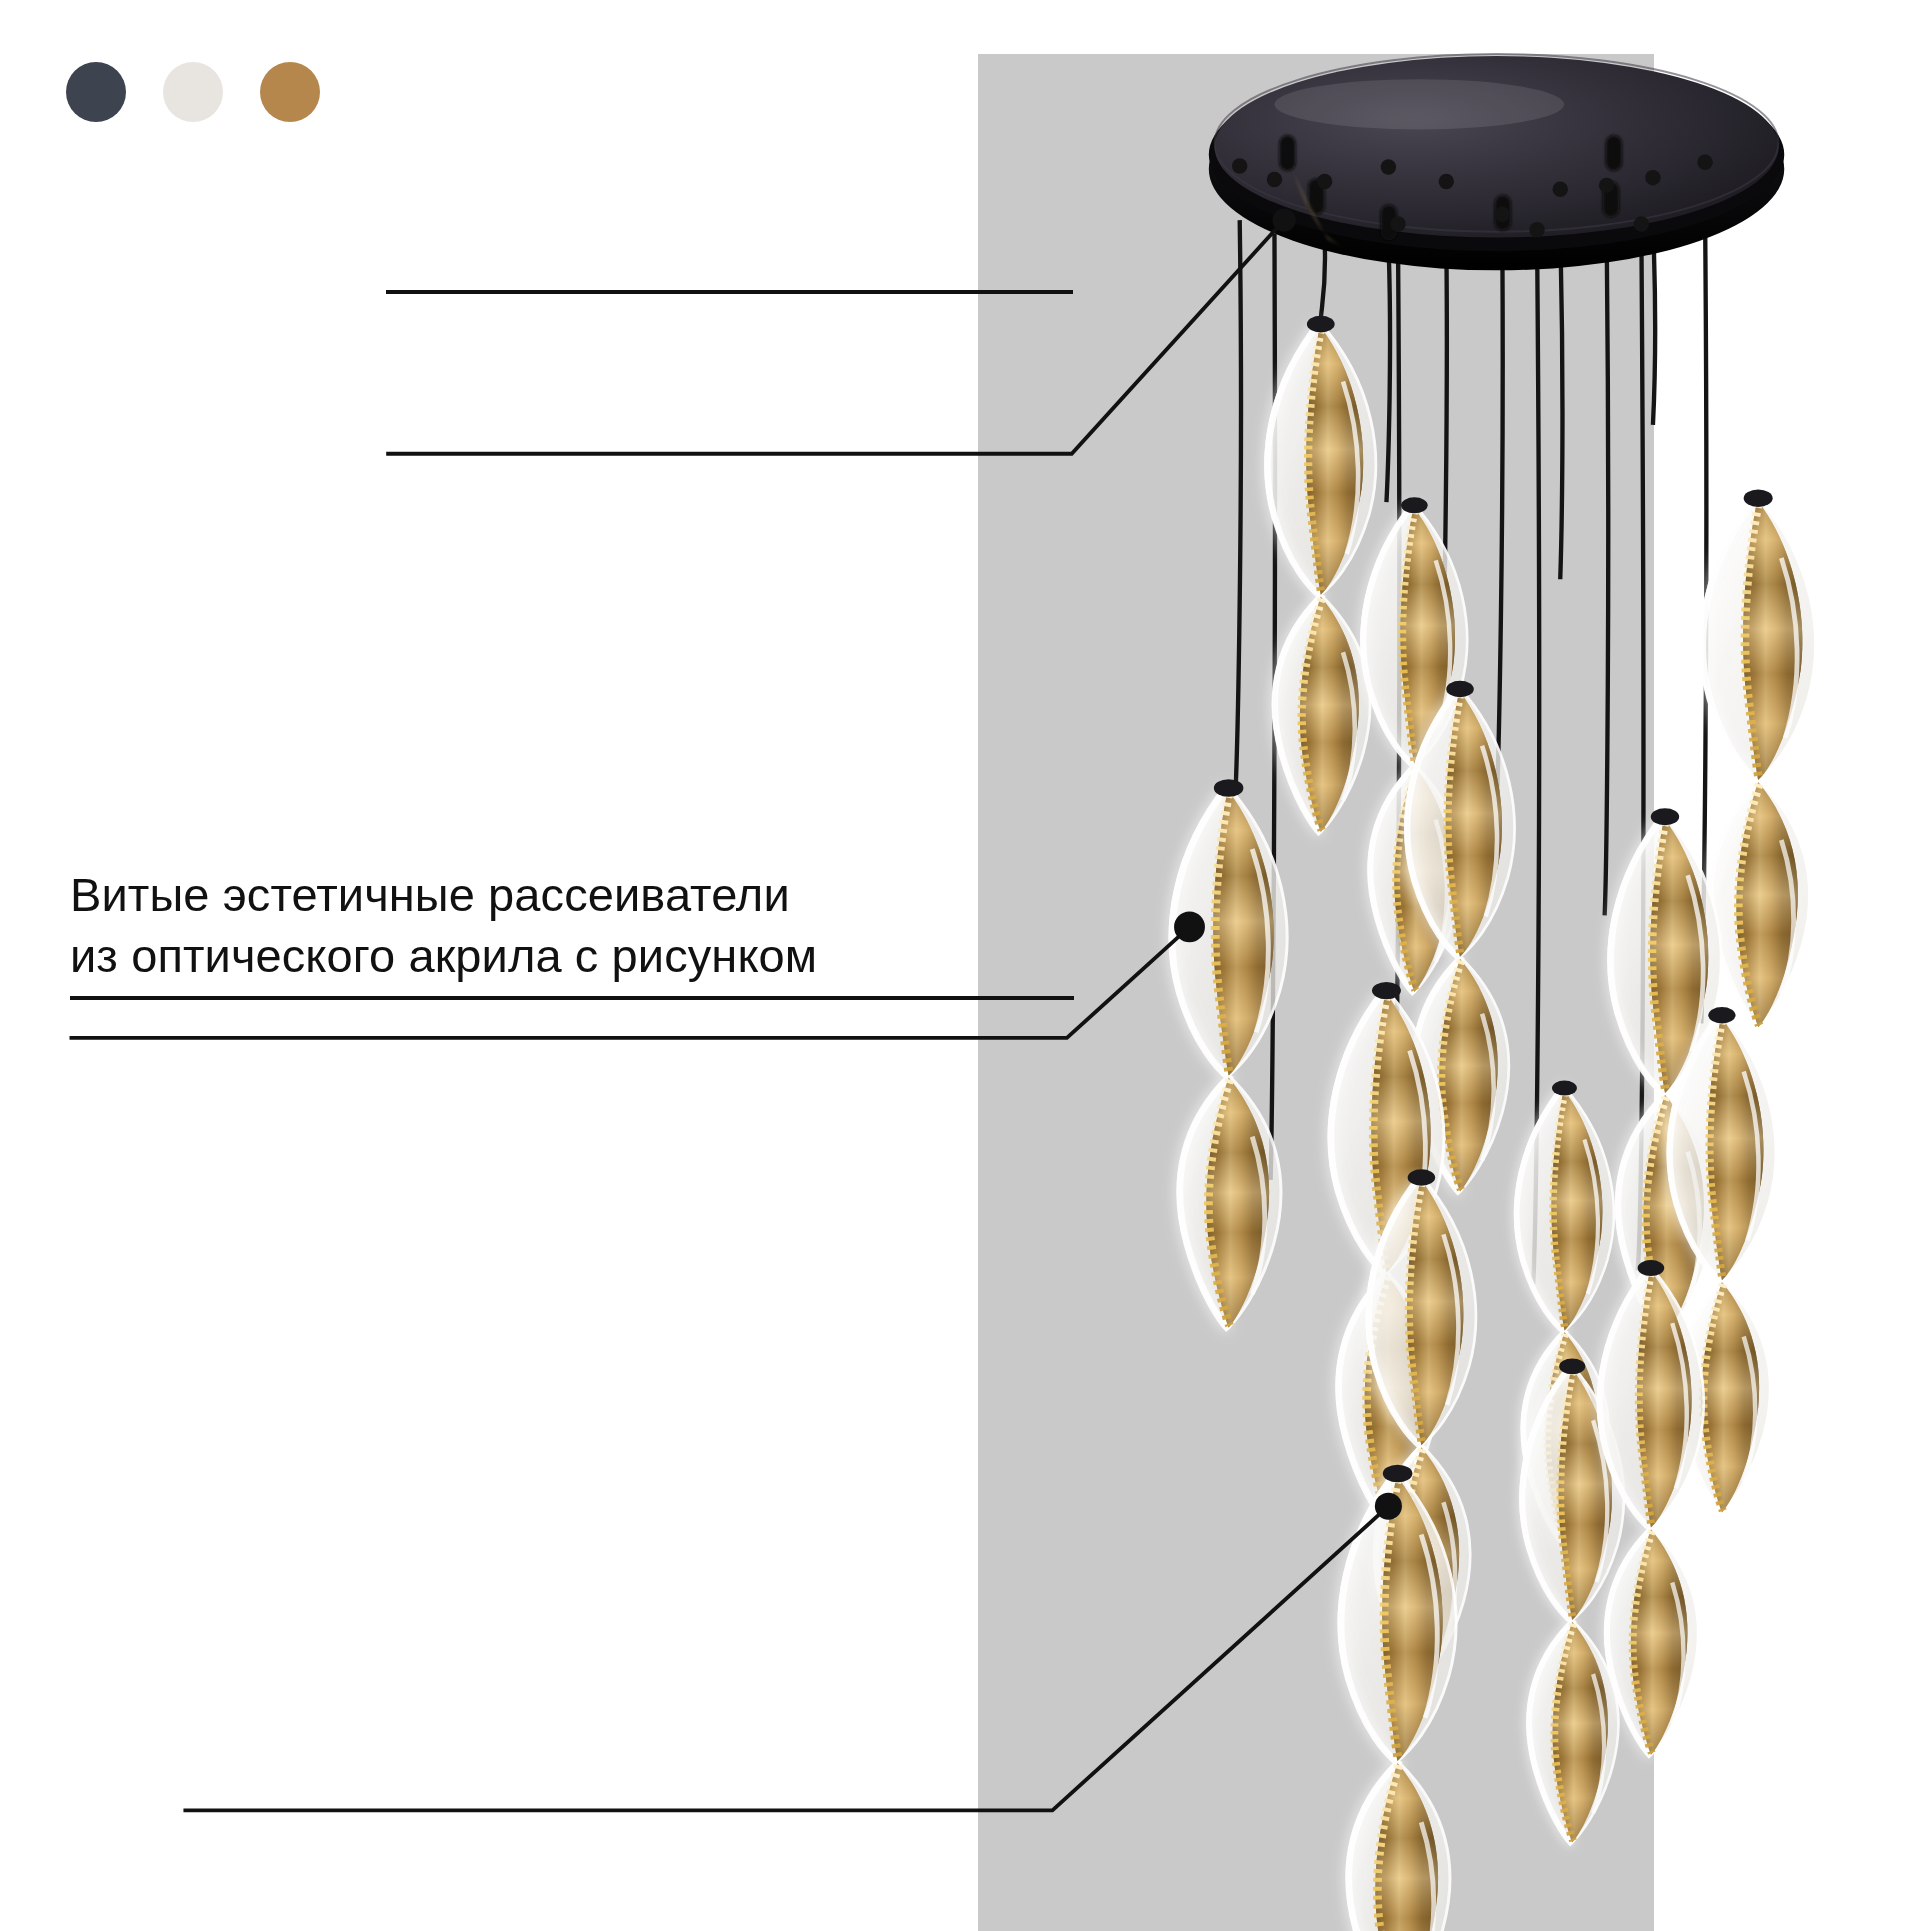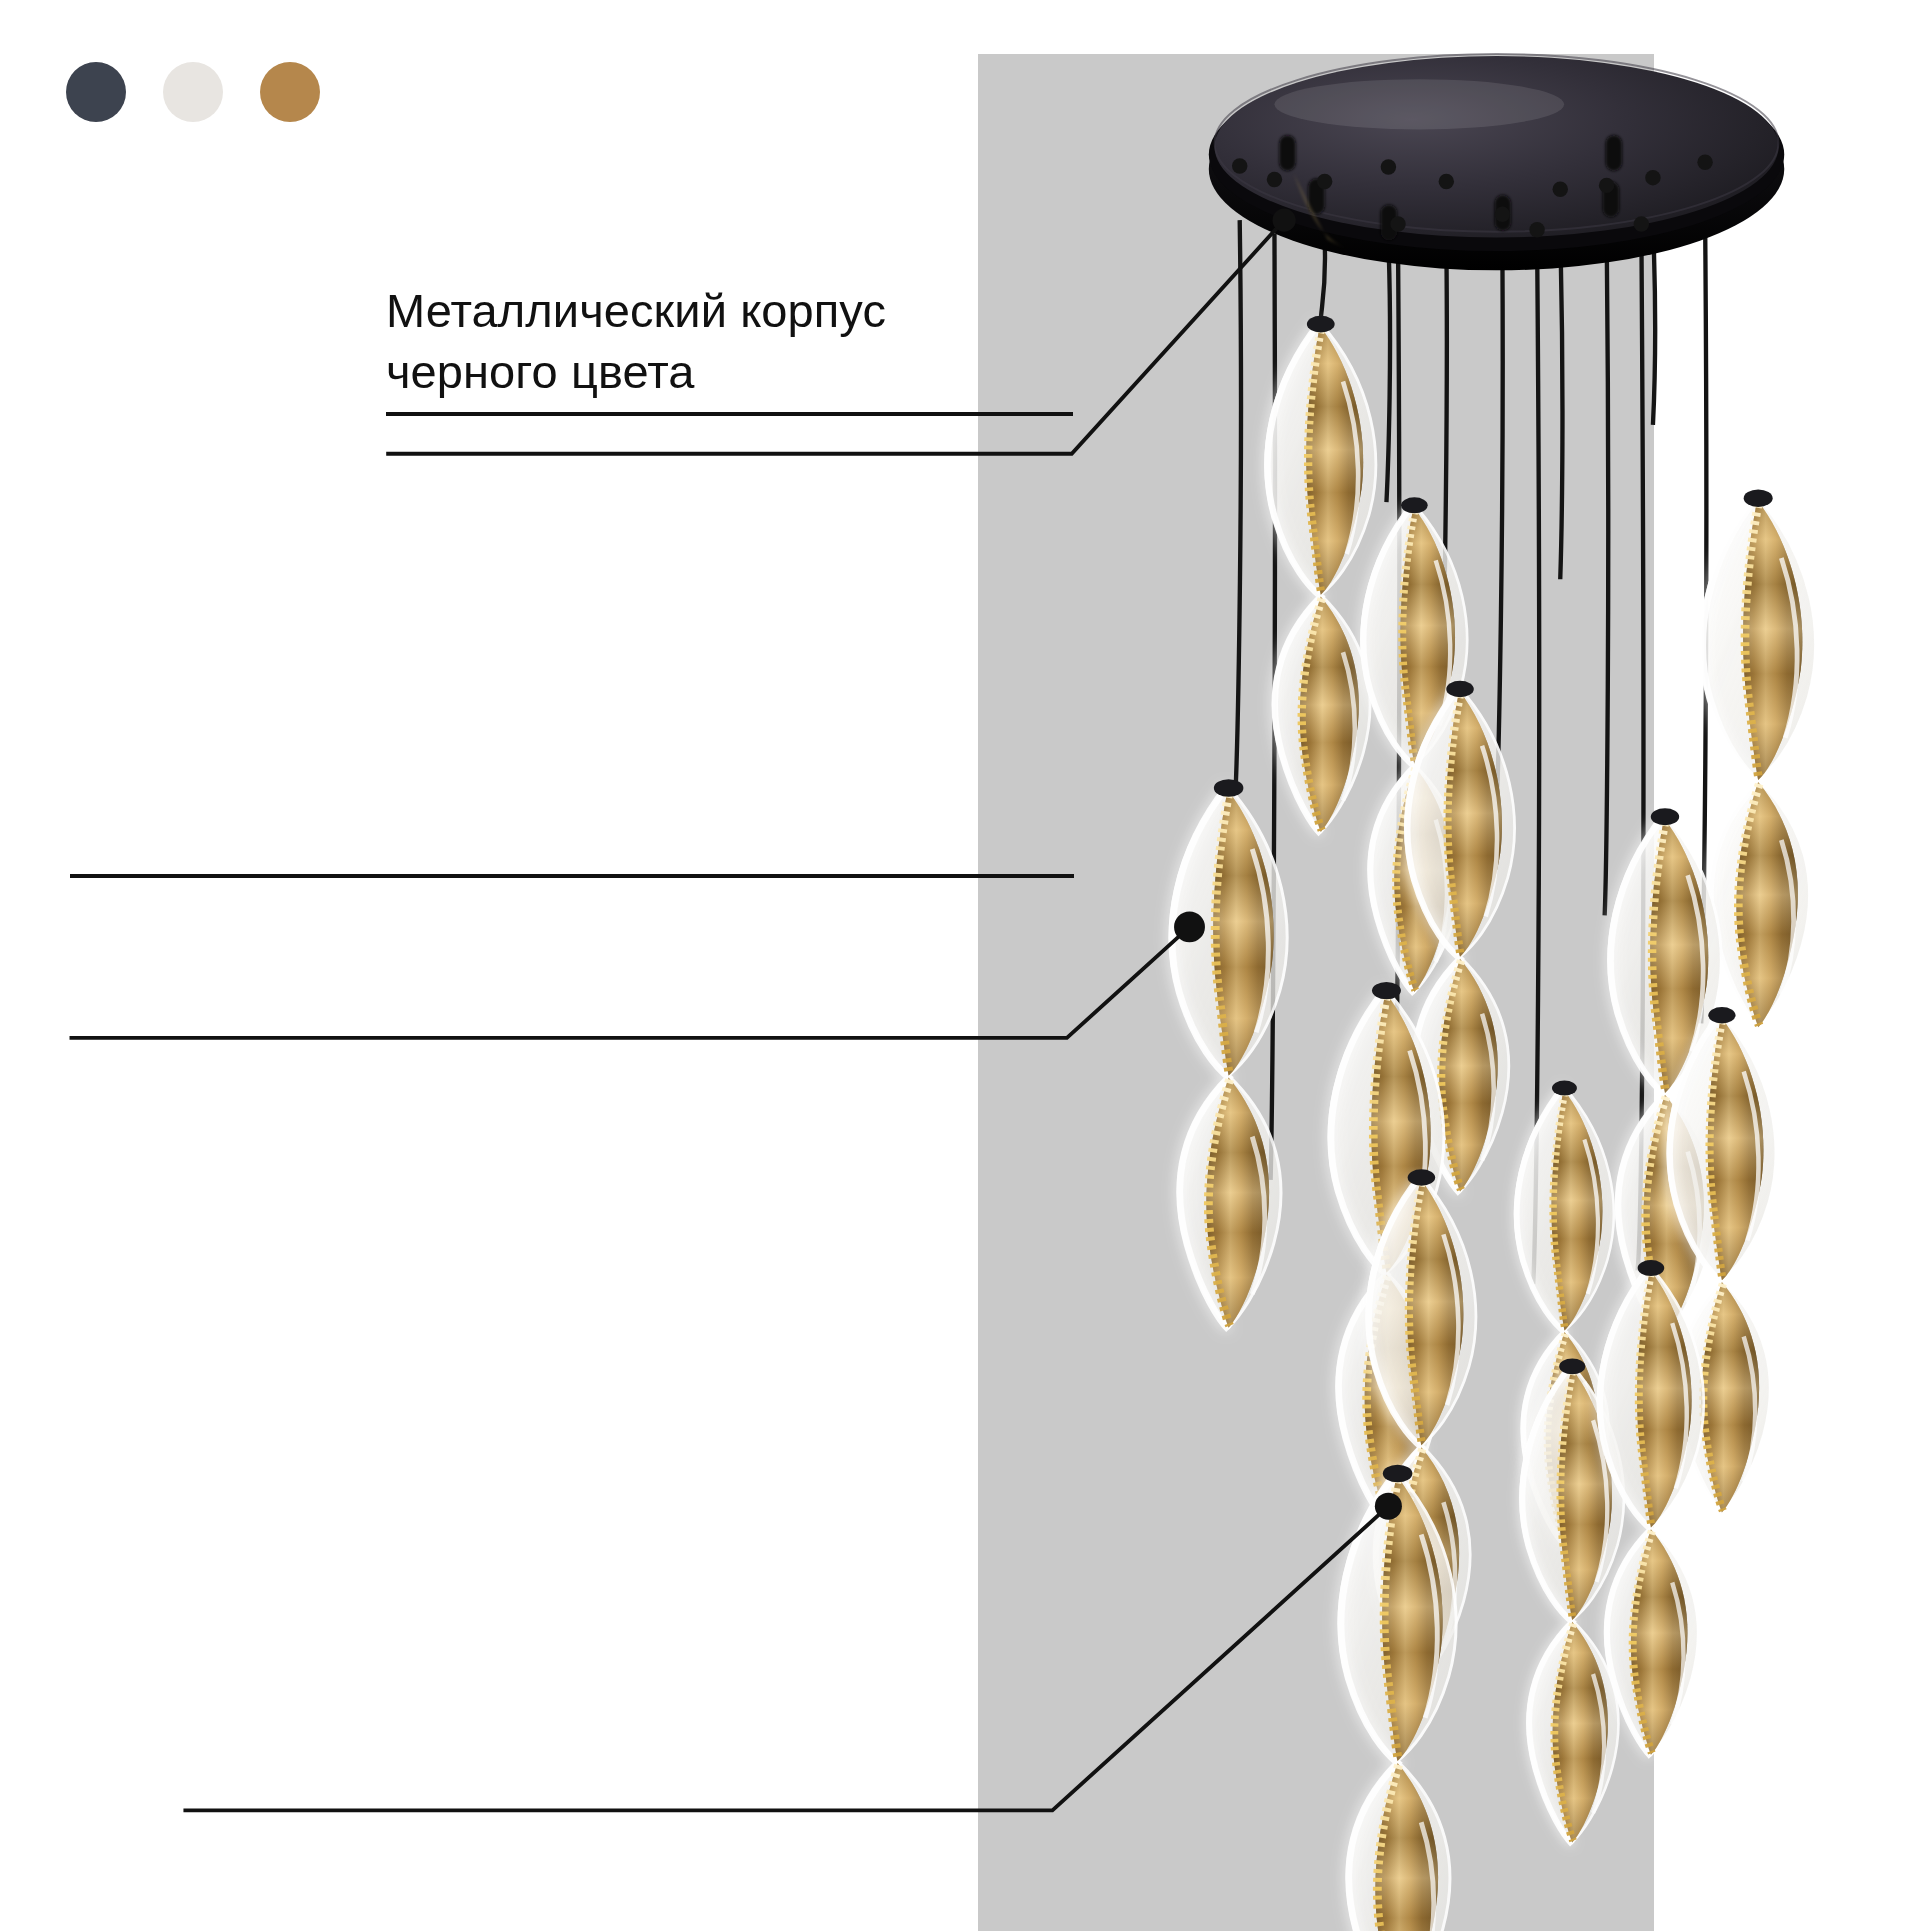--- a/index.html
+++ b/index.html
@@ -212,24 +212,24 @@
       <path d="M190 1875 L1090 1875 L1438 1560"></path>
     </g>
     <g fill="#111111">
       <circle cx="1330" cy="228" r="12"></circle>
       <circle cx="1232" cy="960" r="16"></circle>
       <circle cx="1438" cy="1560" r="14"></circle>
     </g>
   </svg>
 
   <div class="callout" style="left:386px;top:280px;width:687px;">
-    <div class="ctext">Металлический корпус
-черного цвета</div>
     <div class="rule" style="width:687px;"></div>
   </div>
 
   <div class="callout" style="left:70px;top:864px;width:1004px;">
+    <div class="ctext">Витые эстетичные рассеиватели
+из оптического акрила с рисунком</div>
     <div class="rule" style="width:1004px;"></div>
   </div>
 
 
 </div>
 
 
 </body></html>

